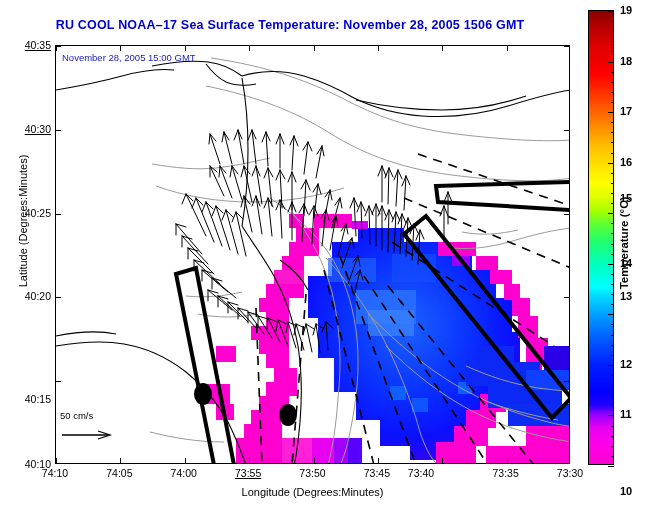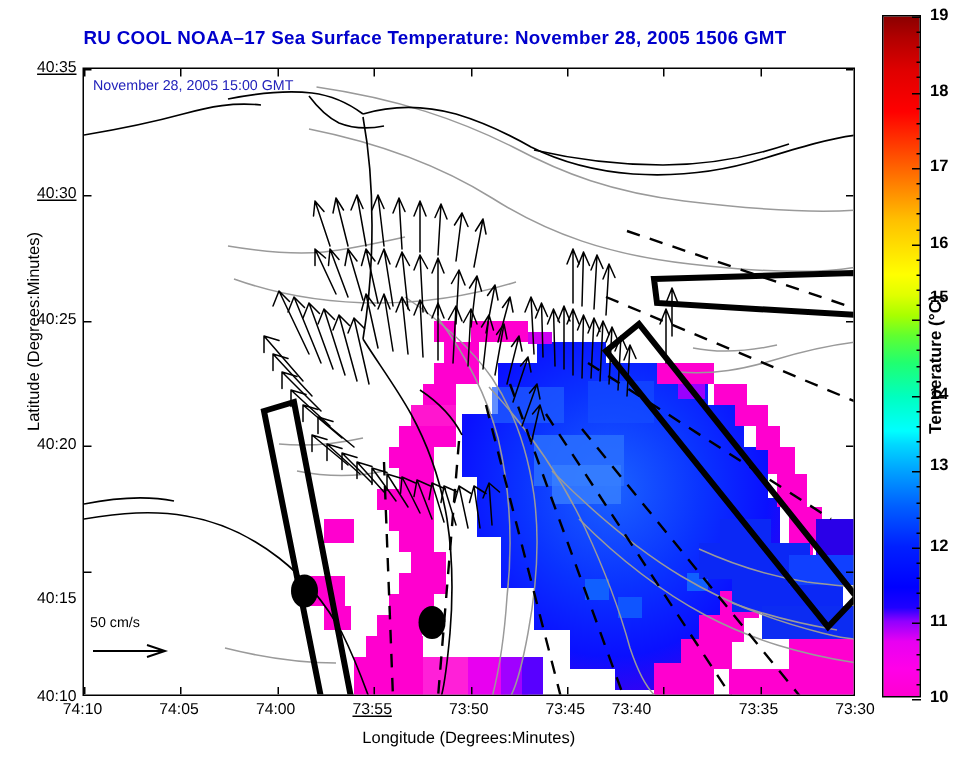--- a/index.html
+++ b/index.html
@@ -434,24 +434,24 @@
       <div class="cbminor" style="top: 60.6667px;"></div>
       <div class="cbtick" style="top: 50.5556px;"></div>
       <div class="cbminor" style="top: 40.4444px;"></div>
       <div class="cbminor" style="top: 30.3333px;"></div>
       <div class="cbminor" style="top: 20.2222px;"></div>
       <div class="cbminor" style="top: 10.1111px;"></div>
       <div class="cbtick" style="top: 0px;"></div>
     </div>
 </div>
 <div id="cblabels">
-    <div class="cblab" style="top: 465px;">10</div>
+    <div class="cblab" style="top: 491px;">10</div>
     <div class="cblab" style="top: 414.444px;">11</div>
     <div class="cblab" style="top: 363.889px;">12</div>
-    <div class="cblab" style="top: 310px;">13</div>
+    <div class="cblab" style="top: 296px;">13</div>
     <div class="cblab" style="top: 262.778px;">14</div>
     <div class="cblab" style="top: 198px;">15</div>
     <div class="cblab" style="top: 161.667px;">16</div>
     <div class="cblab" style="top: 111.111px;">17</div>
     <div class="cblab" style="top: 60.5556px;">18</div>
     <div class="cblab" style="top: 10px;">19</div>
   </div>
 <div id="cbtitle">Temperature (°C)</div>
 
 </body></html>

